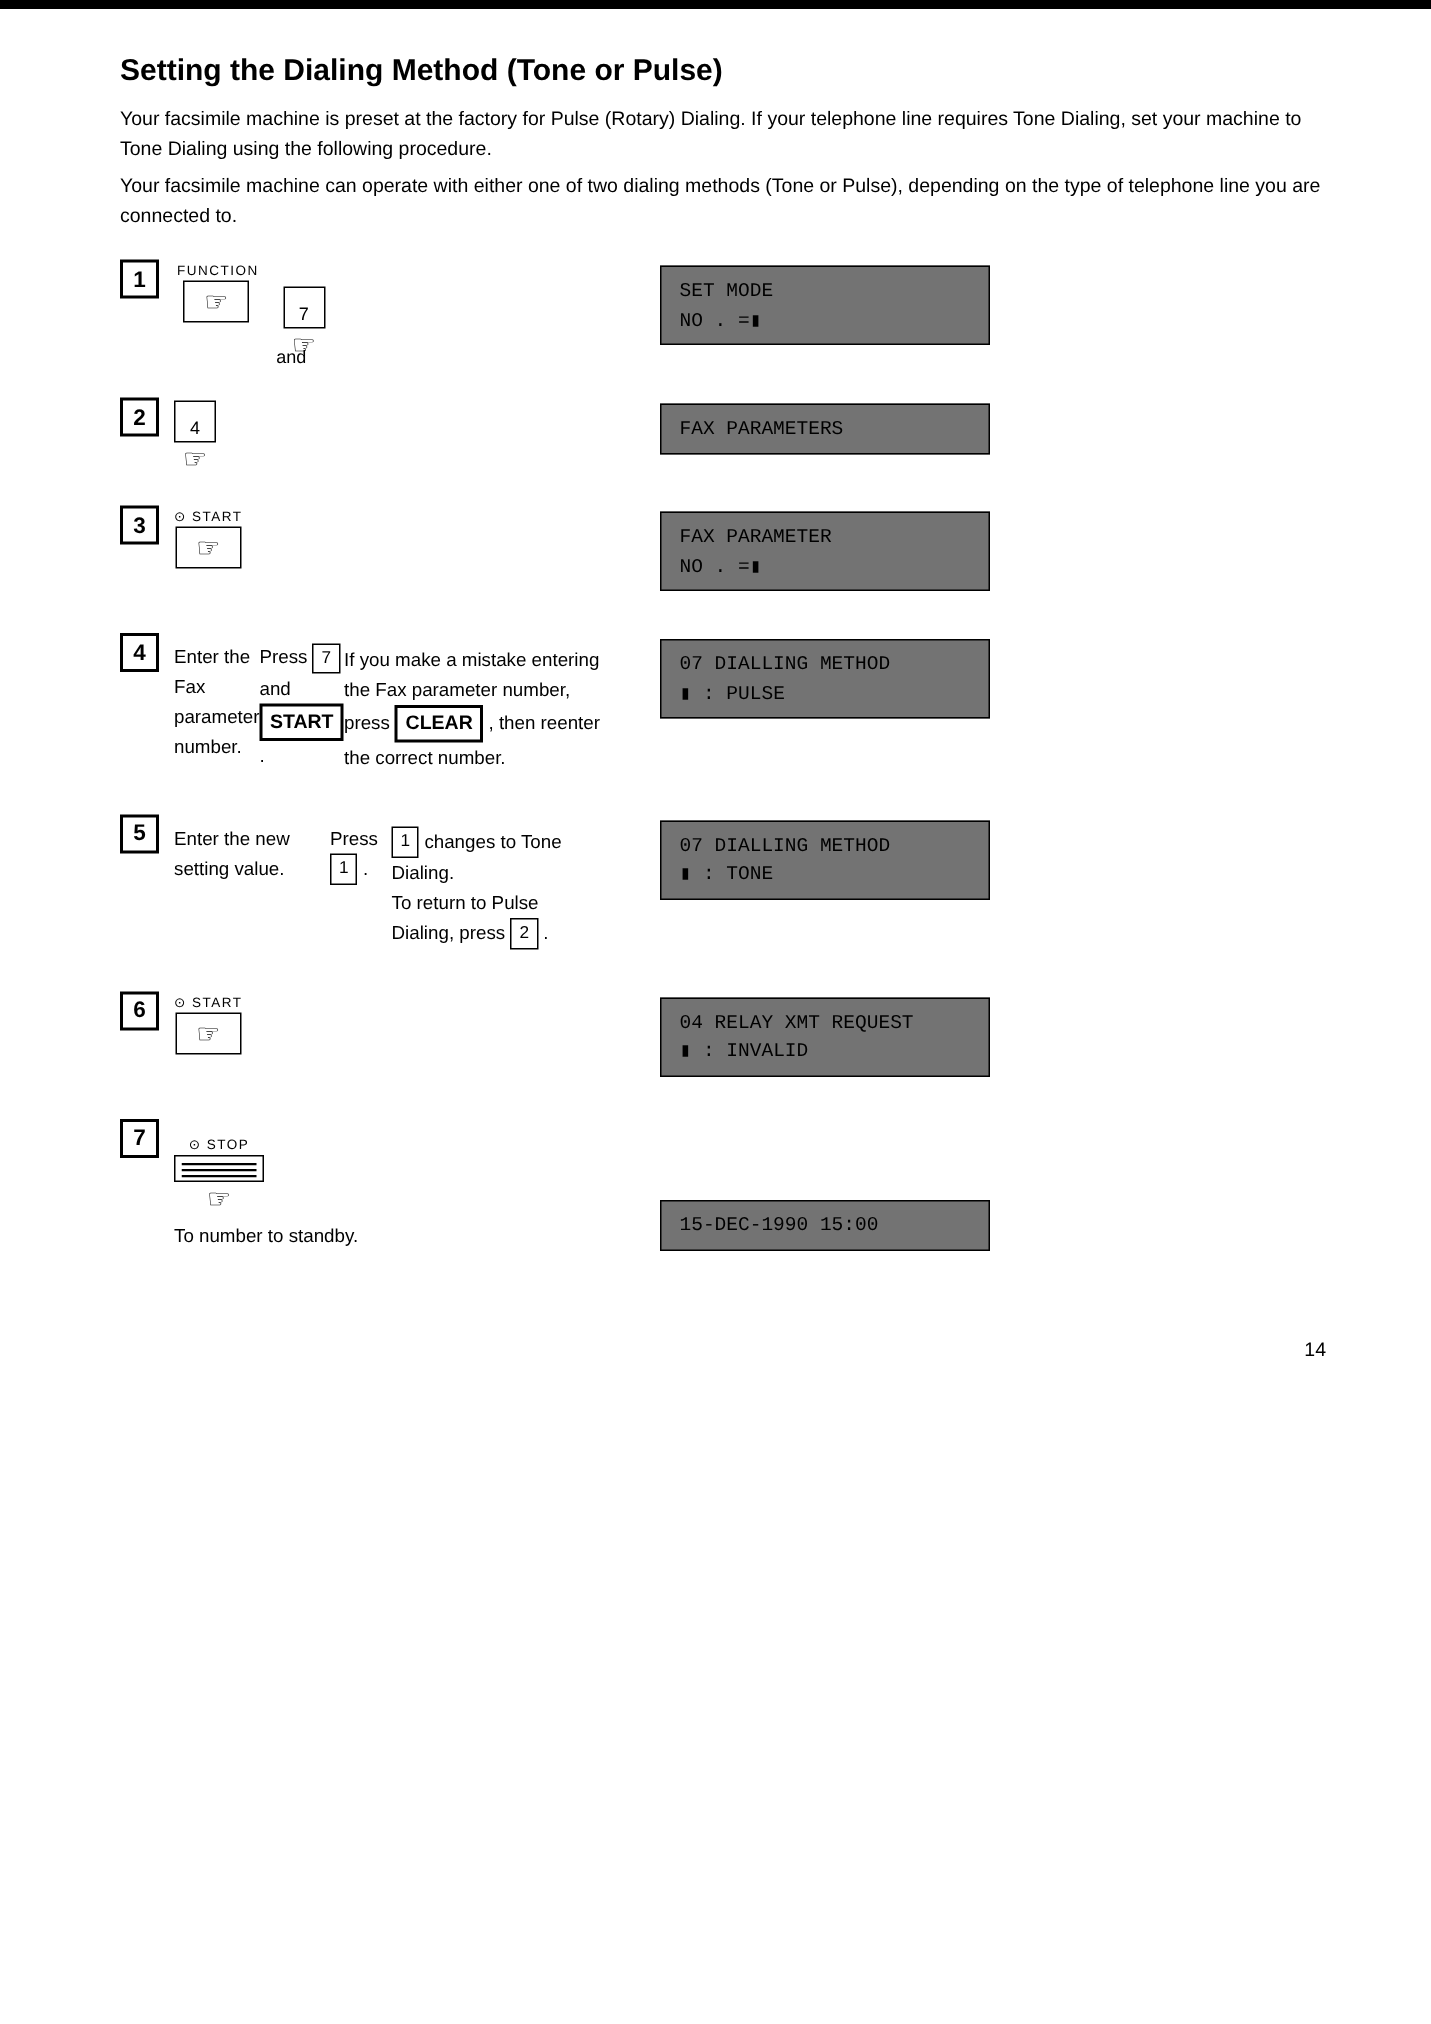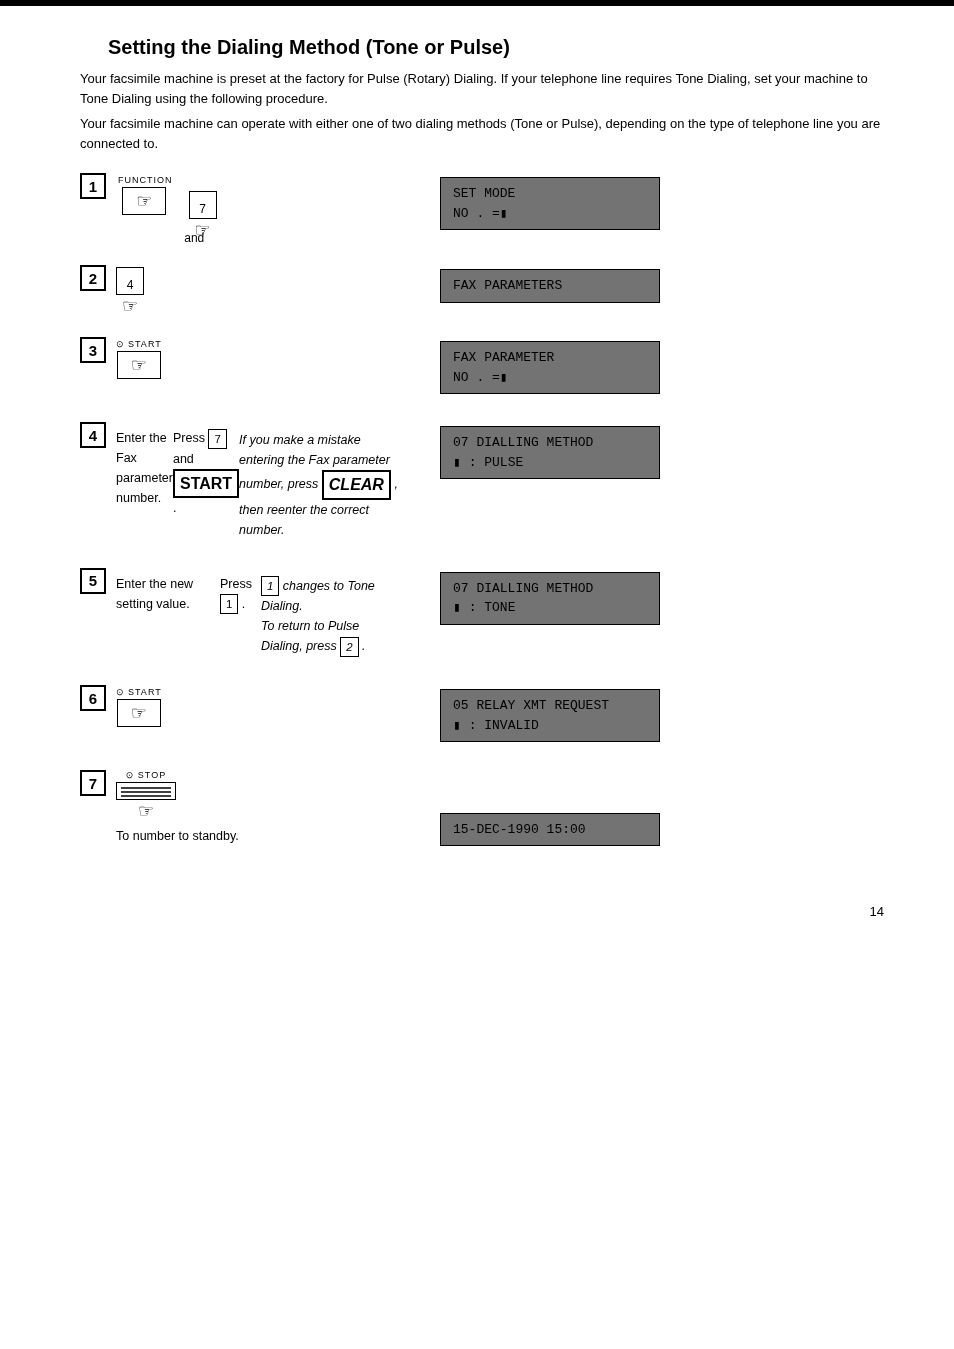--- a/index.html
+++ b/index.html
@@ -18,21 +18,20 @@
       background: #000;
       margin-bottom: 0;
     }
     .page-container {
       padding: 30px 70px 60px 80px;
     }
     h1 {
       font-size: 20px;
       font-weight: bold;
       margin-bottom: 10px;
-      margin-left: 28px;
     }
     .intro-text {
       font-size: 13px;
       line-height: 1.5;
       margin-bottom: 6px;
     }
     .steps-area {
       display: flex;
       flex-direction: column;
       gap: 0px;
@@ -161,33 +160,32 @@
     }
     .step-desc {
       font-size: 12.5px;
       line-height: 1.6;
       margin-top: 6px;
     }
     .step-sub {
       margin-top: 8px;
       font-size: 12.5px;
       line-height: 1.6;
-      font-style: italic;
     }
     .inline-key {
       border: 1.5px solid #000;
       padding: 0px 5px;
       font-size: 11.5px;
       display: inline-block;
       vertical-align: middle;
     }
     .inline-key-bold {
       border: 2px solid #000;
       padding: 0px 5px;
-      font-size: 16px;
+      font-size: 13px;
       font-weight: bold;
       display: inline-block;
       vertical-align: middle;
     }
   </style>
 </head>
 <body>
 
 <div class="top-border"></div>
 
@@ -322,31 +320,31 @@
           <div class="key-with-hand" style="margin-top:2px;">
             <div class="start-label">⊙ START</div>
             <div class="start-key-block">
               <span class="hand-icon">☞</span>
             </div>
           </div>
         </div>
       </div>
       <div class="step-right">
         <div class="display-box">
-          <div>05  RELAY XMT REQUEST</div>
+          <div>04  RELAY XMT REQUEST</div>
           <div>▮ : INVALID</div>
         </div>
       </div>
     </div>
 
     <div class="step-row" style="margin-top:18px; align-items:flex-end;">
       <div class="step-left">
         <div class="step-box" style="align-items:flex-end;">
           <div class="step-number" style="align-self:flex-start;">7</div>
-          <div style="display:flex; flex-direction:column; align-items:flex-start; margin-top:0;">
+          <div style="display:flex; flex-direction:column; align-items:flex-start; margin-top:12px;">
             <div class="key-with-hand">
               <div style="font-size:9px; letter-spacing:1px; margin-bottom:2px;">⊙ STOP</div>
               <div class="stop-key-block">
 
                 <svg width="54" height="14">
                   <line x1="0" y1="4" x2="54" y2="4" stroke="#000" stroke-width="1.5"></line>
                   <line x1="0" y1="8" x2="54" y2="8" stroke="#000" stroke-width="1.5"></line>
                   <line x1="0" y1="12" x2="54" y2="12" stroke="#000" stroke-width="1.5"></line>
                 </svg>
               </div>

